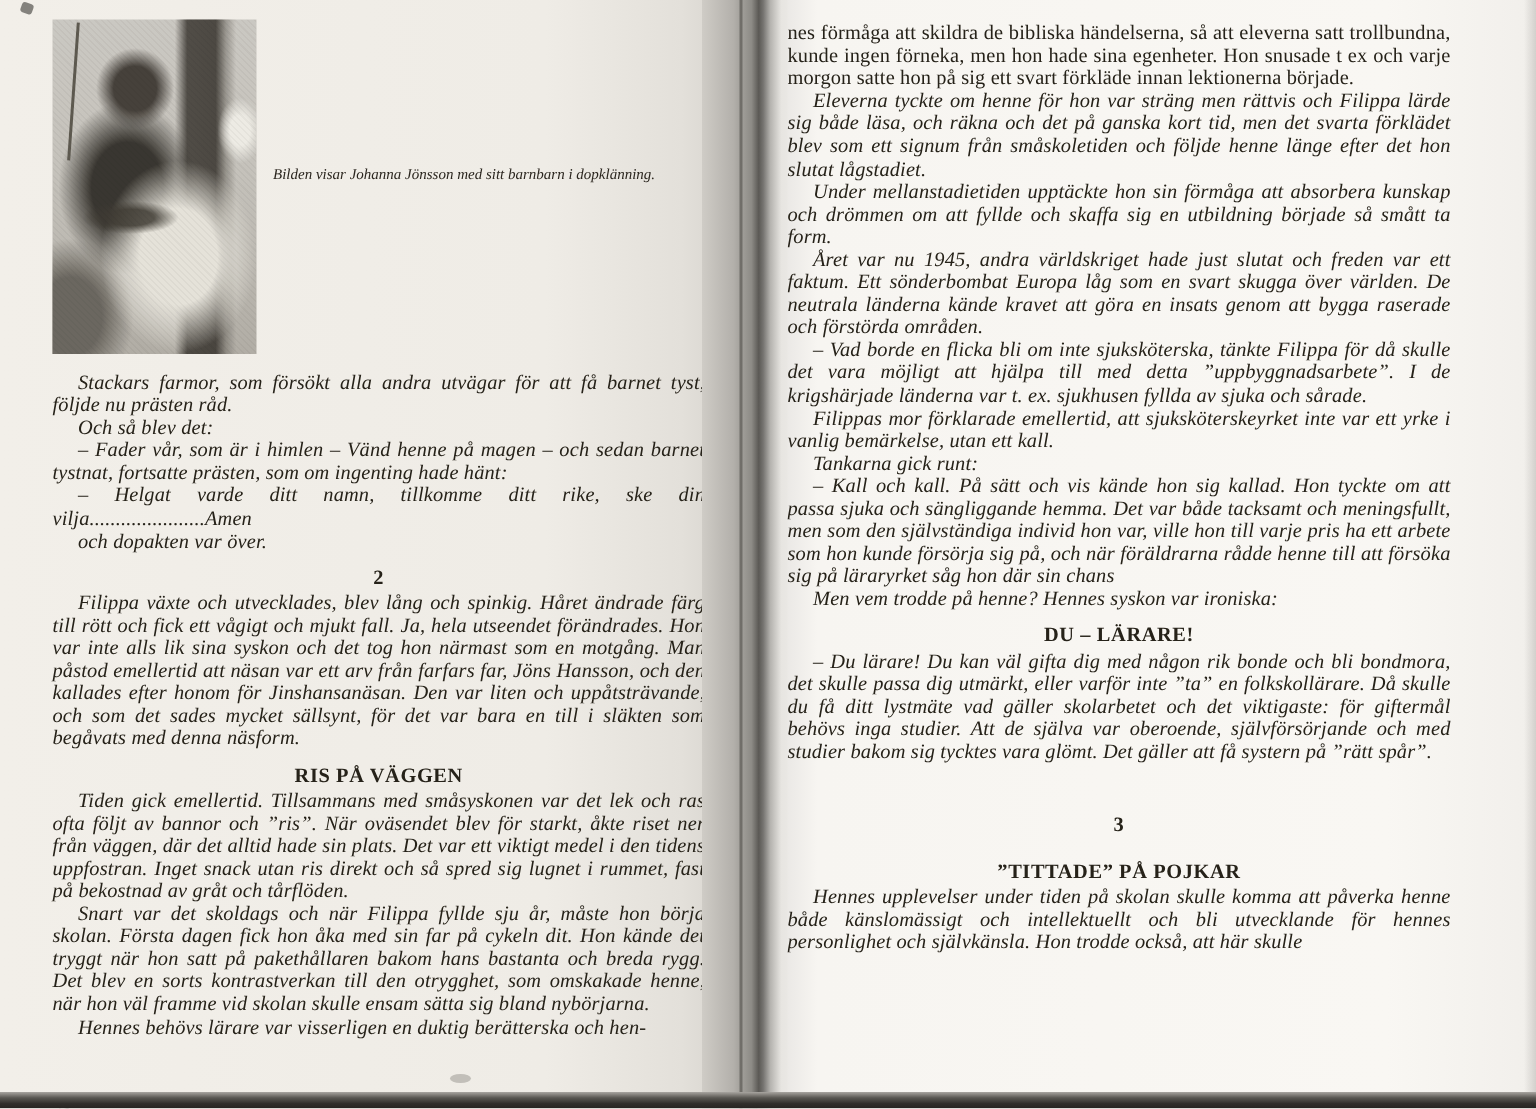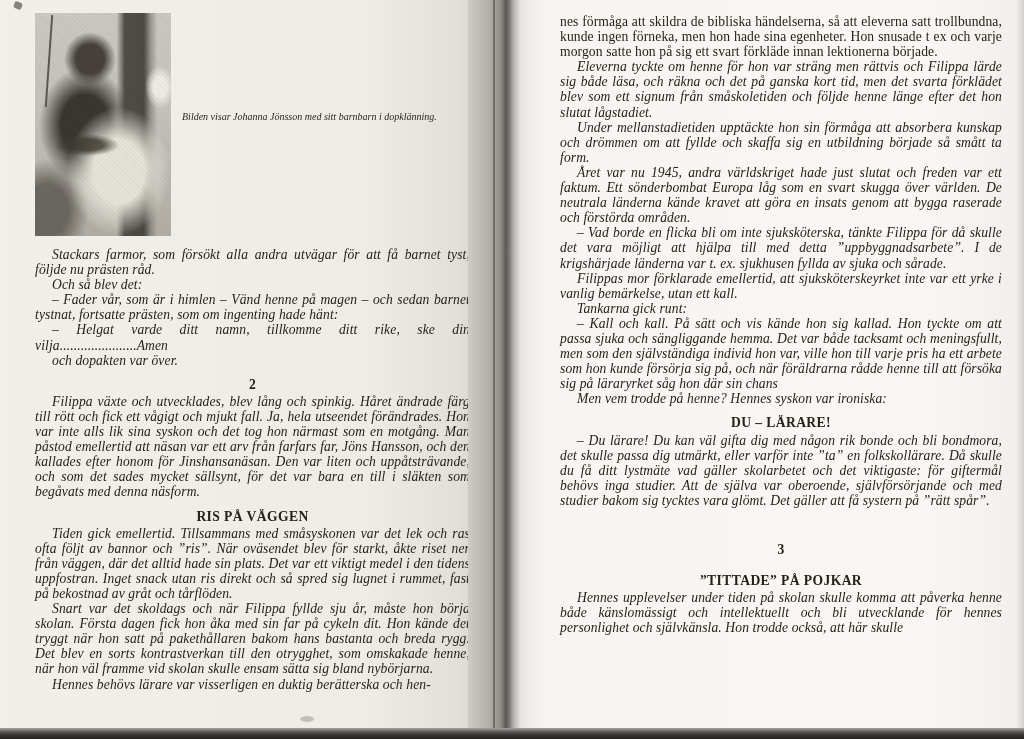--- a/index.html
+++ b/index.html
@@ -6,21 +6,21 @@
   body{background:#ffffff;font-family:"Liberation Serif","DejaVu Serif",serif;}
   .spread{position:relative;width:1024px;height:739px;overflow:hidden;
           background:#f2efea;color:#262219;}
   
   .page{position:absolute;top:0;height:739px;overflow:hidden;}
   .page-left{left:0;width:470px;padding:13px 0 0 35px;box-sizing:content-box;
              background:linear-gradient(90deg,#f2efe9 0%,#efece6 72%,#e3e0da 90%,#cfccc6 100%);}
   .page-left .col{width:435px;}
   .page-right{left:525px;width:499px;padding-top:14px;
               background:linear-gradient(90deg,#ebe9e6 0%,#f7f5f1 4%,#f9f7f3 80%,#f1efeb 100%);}
-  .page-right .col{margin-left:35px;width:442px;}
+  .page-right .col{width:442px;}
   
   .gutter{position:absolute;top:0;left:468px;width:60px;height:739px;
           background:linear-gradient(90deg,#cfccc6 0%,#b3b0ab 35%,#8d8b86 55%,#5b5955 63%,
                      #757370 68%,#b5b3af 76%,#e7e5e1 88%,#ebe9e6 100%);}
   .gutter-line{position:absolute;top:0;left:493px;width:2px;height:739px;background:rgba(50,48,45,.45);}
   .bottom-edge{position:absolute;left:0;bottom:0;width:1024px;height:11px;
                background:linear-gradient(180deg,#a8a5a0 0%,#5a5853 35%,#312f2c 70%,#262421 100%);}
   .right-edge{position:absolute;top:0;right:0;width:8px;height:739px;
               background:linear-gradient(90deg,rgba(0,0,0,0),rgba(70,68,64,.18));}
   .speck-a{position:absolute;left:14px;top:2px;width:8px;height:7px;background:#84827d;border-radius:2px;transform:rotate(20deg);}

